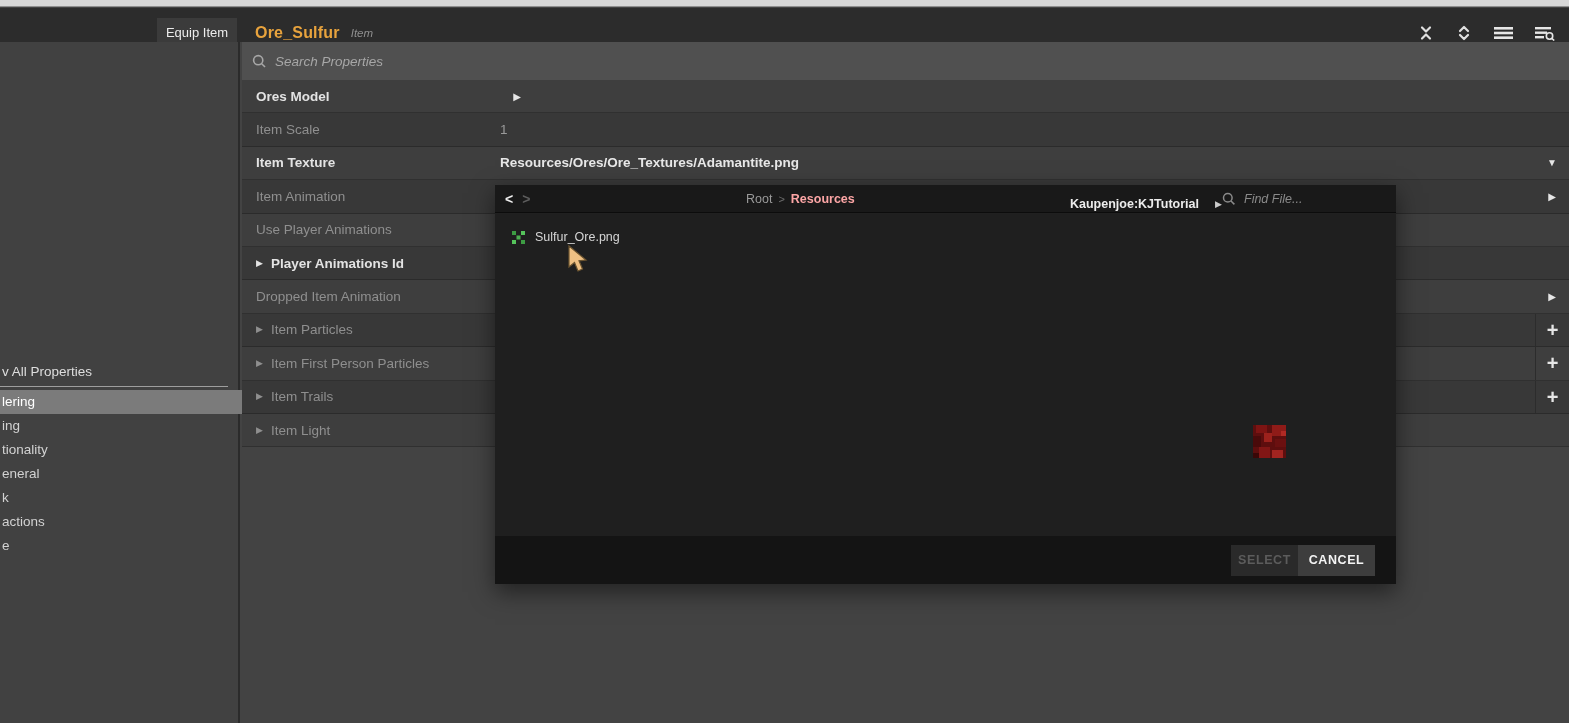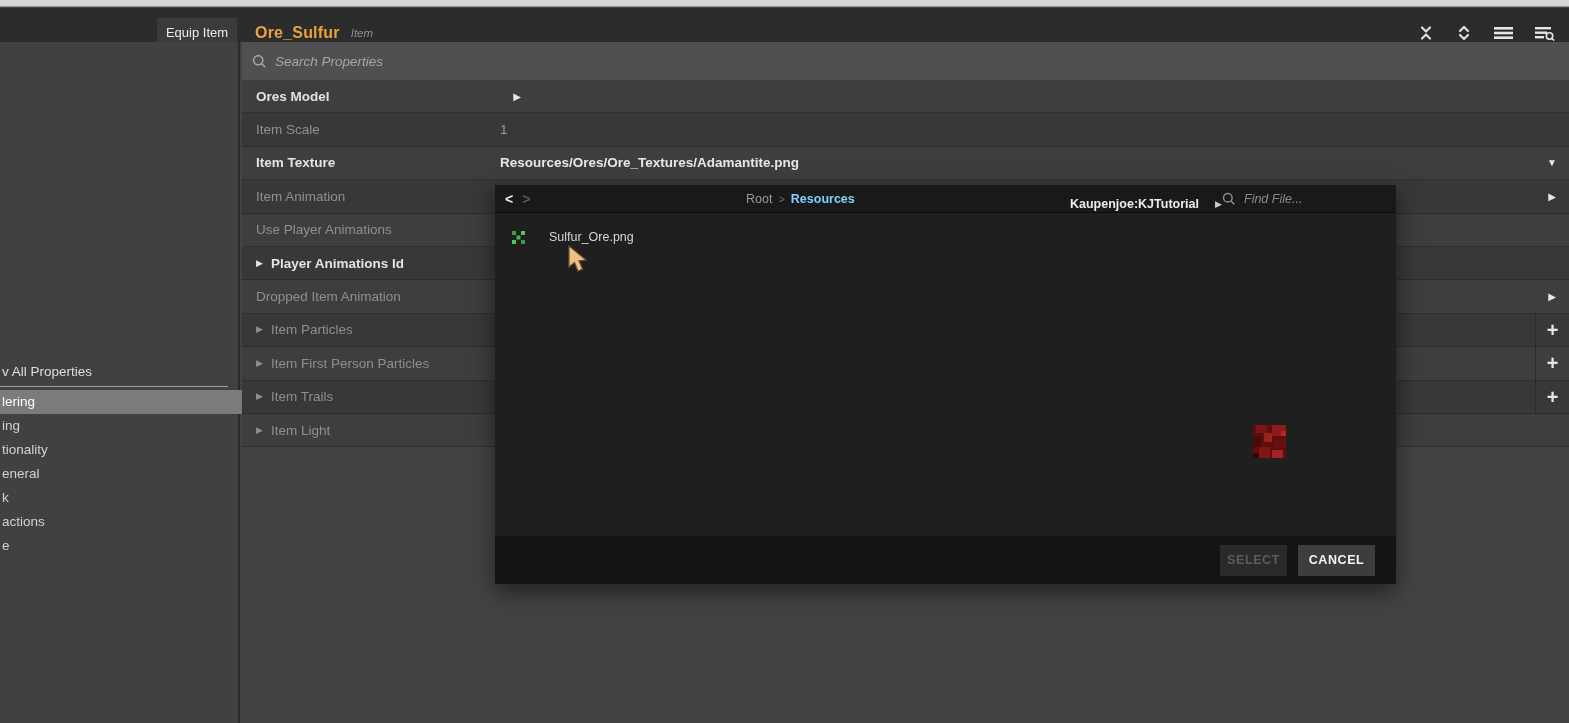--- a/index.html
+++ b/index.html
@@ -46,32 +46,32 @@
   
   .dialog { position:absolute; left:495px; top:185px; width:901px; height:399px; background:#202020;
             box-shadow:0 8px 22px rgba(0,0,0,.5); }
   .dlg-header { position:absolute; left:0; top:0; width:100%; height:28px; background:#191919; border-bottom:1px solid #0c0c0c; }
   .dlg-nav { position:absolute; left:10px; top:0; height:28px; display:flex; align-items:center; gap:9px; }
   .nav-back { color:#f0f0f0; font-weight:bold; font-size:14px; cursor:pointer; }
   .nav-fwd  { color:#5d5d5d; font-weight:bold; font-size:14px; cursor:pointer; }
   .dlg-crumb { position:absolute; left:251px; top:0; height:28px; display:flex; align-items:center; gap:6px; font-size:12.5px; }
   .crumb-root { color:#9a9a9a; cursor:pointer; }
   .crumb-sep { color:#6d6d6d; font-size:11px; }
-  .crumb-cur { color:#7dd3fc; font-weight:bold; }
+  .crumb-cur { color:#fca5a5; font-weight:bold; }
   .dlg-scope { position:absolute; left:575px; top:0; height:37px; display:flex; align-items:center; gap:16px;
                color:#ececec; font-size:12.5px; font-weight:bold; cursor:pointer; }
   .scope-arrow { font-size:9px; color:#cccccc; }
   .dlg-find { position:absolute; left:727px; top:0; height:28px; display:flex; align-items:center; gap:8px; cursor:text; }
   .find-ph { font-size:12.5px; font-style:italic; color:#8a8a8a; }
   .dlg-body { position:absolute; left:0; top:29px; width:100%; height:322px; background:#1f1f1f; }
-  .file-item { position:absolute; left:0; top:9px; width:100%; height:28px; display:flex; align-items:center; gap:24px;
+  .file-item { position:absolute; left:0; top:9px; width:100%; height:28px; display:flex; align-items:center; gap:10px;
                padding-left:17px; cursor:pointer; }
   .file-name { font-size:12.5px; color:#d5d5d5; }
   .dlg-footer { position:absolute; left:0; bottom:0; width:100%; height:48px; background:#141414;
-                display:flex; align-items:center; justify-content:flex-end; gap:11px; padding-right:21px; }
+                display:flex; align-items:center; justify-content:flex-end; padding-right:21px; }
   .btn { height:31px; display:flex; align-items:center; justify-content:center; font-size:12.5px; font-weight:bold;
          letter-spacing:.6px; border:none; cursor:pointer; }
   .btn-select { width:67px; background:#2a2a2a; color:#5c5c5c; }
   .btn-cancel { width:77px; background:#3d3d3d; color:#f4f4f4; }
   .tex-preview { position:absolute; left:758px; top:211px; width:33px; height:33px; }
   .cursor { position:absolute; left:73px; top:31px; pointer-events:none; }
 </style>
 </head>
 <body>
 

